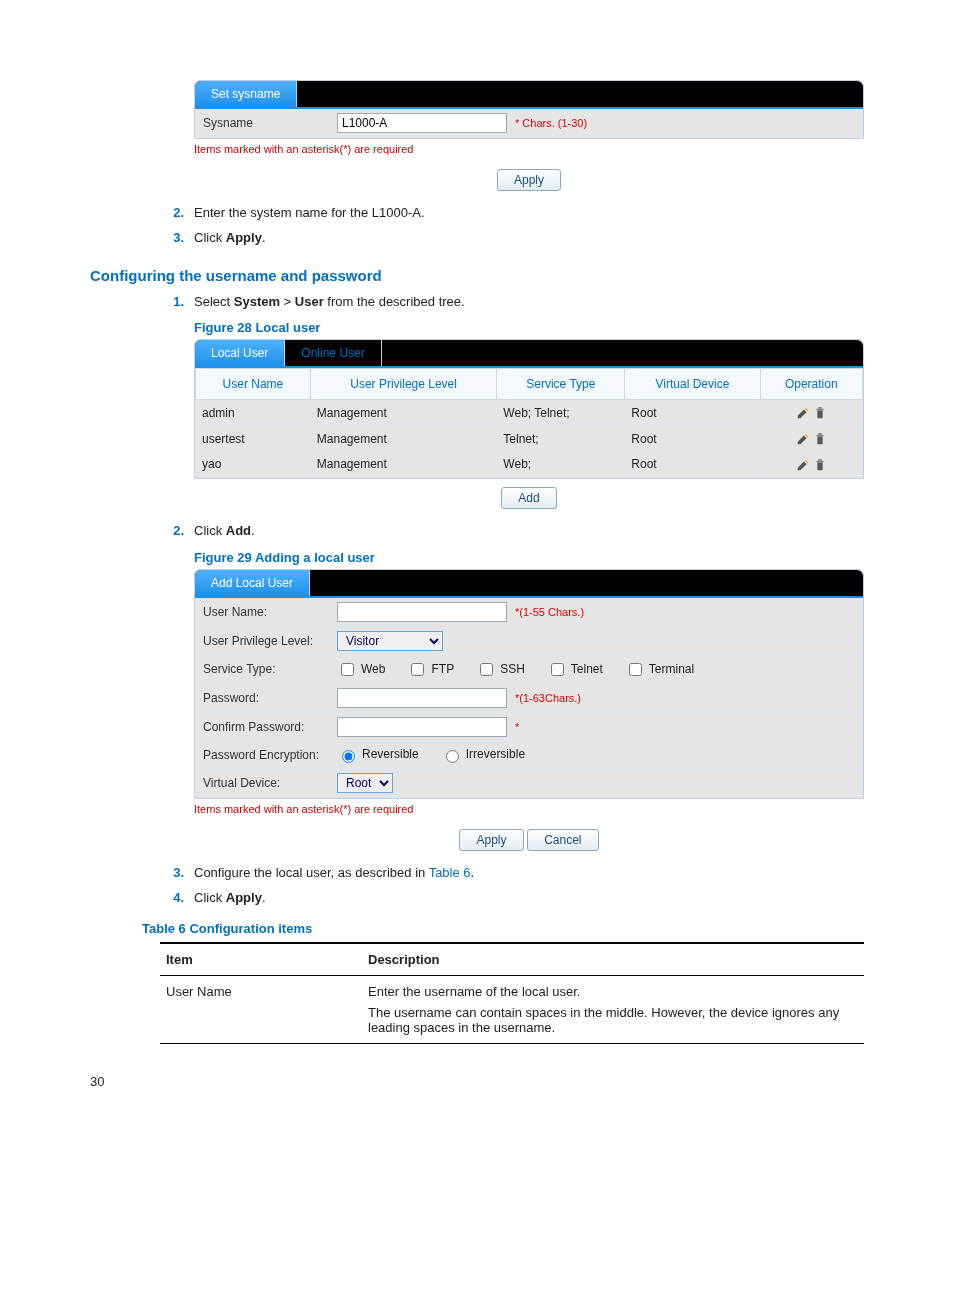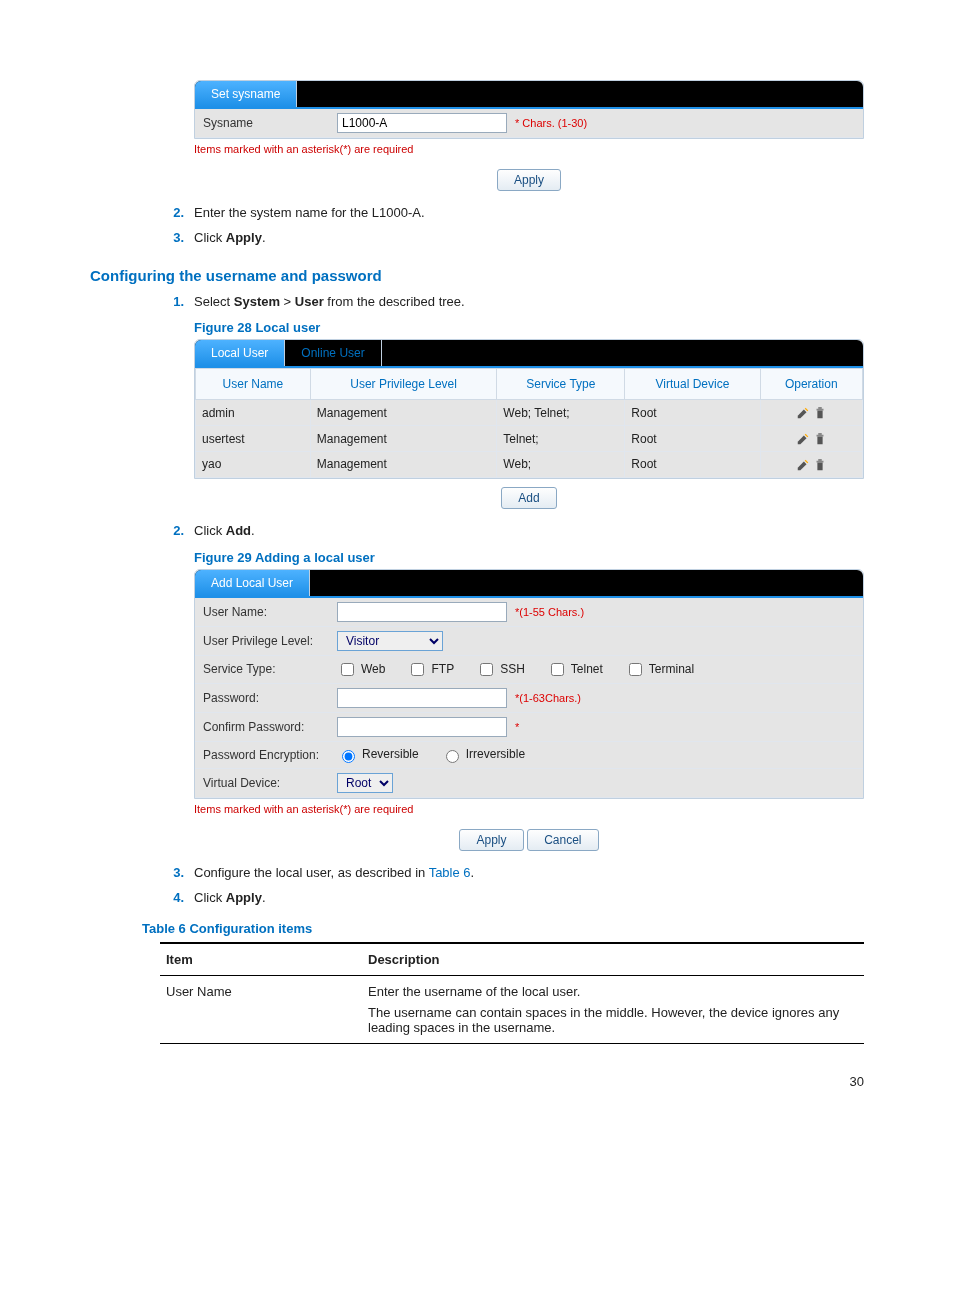--- a/index.html
+++ b/index.html
@@ -4,21 +4,21 @@
 <style>
   body { font-family: Arial, Helvetica, sans-serif; font-size: 13px; color: #222;
          width: 954px; margin: 0 auto; padding: 80px 90px 40px 90px; box-sizing: border-box; }
   .step { margin: 4px 0 4px 70px; line-height: 1.6; }
   .step-num { display:inline-block; width: 24px; color:#0070c0; font-weight:bold; text-align:right; margin-right:10px;}
   .heading2 { color:#0070c0; font-weight:bold; font-size:15px; margin:18px 0 8px 0;}
   .fig-caption { color:#0070c0; font-weight:bold; margin:8px 0 4px 104px;}
   .tbl-caption { color:#0070c0; font-weight:bold; margin:12px 0 6px 52px;}
   .link { color:#0070c0; }
   .bold { font-weight:bold; }
-  .page-num { text-align:right; margin-top:30px; font-size:13px;}
+  .page-num { text-align:left; margin-top:30px; font-size:13px;}
 
   
   .panel { margin-left:104px; border:1px solid #c0d0e0; border-radius:6px 6px 0 0;
            background:#f8fbff; }
   .tabbar { display:flex; background:#000000; border-radius:6px 6px 0 0; }
   .tab { padding:6px 16px; font-size:12px; border-right:1px solid #c0d0e0;
          color:#0070c0; cursor:pointer;}
   .tab.active { background:linear-gradient(#4db2ff,#1e90e8); color:#fff; border-radius:6px 0 0 0;}
   .panel-body { background:#e5e5e5; border-top:2px solid #1e90e8; padding:0; }
   .formrow { display:flex; align-items:center; border-bottom:1px solid #e0e6ee; font-size:12px;}

